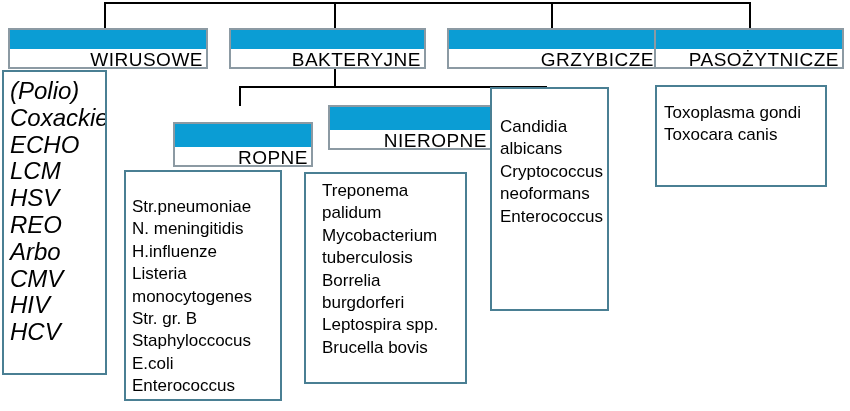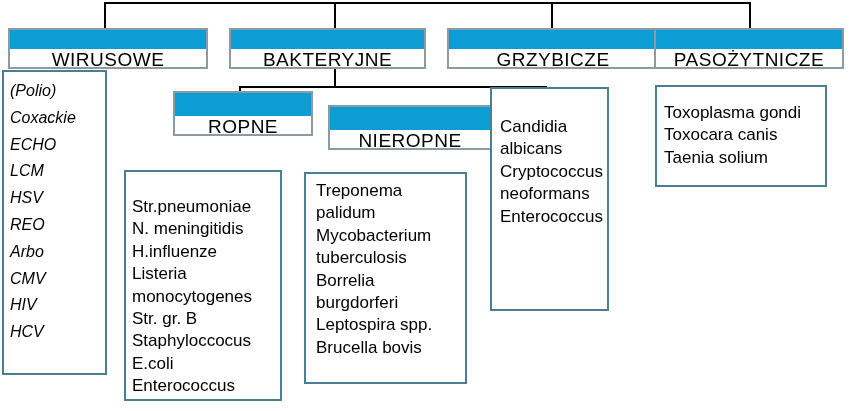--- a/index.html
+++ b/index.html
@@ -9,32 +9,32 @@
   #stage{position:absolute;left:0;top:0;width:850px;height:411px;}
 
   
   .hline{position:absolute;background:#000000;height:2px;}
   .vline{position:absolute;background:#000000;width:2px;}
 
   
   .bluebox{position:absolute;background:#0b9dd4;border:2px solid #8c9aa3;
            box-sizing:border-box;overflow:hidden;}
   .bluebox .caption{position:absolute;left:0;right:0;bottom:-3px;
-           text-align:center;background:#ffffff;color:#000000;
+           text-align:right;background:#ffffff;color:#000000;
            font-size:19px;line-height:21px;letter-spacing:.5px;
            white-space:nowrap;}
   .bluebox .caption span{display:inline-block;padding:0 3px;background:#ffffff;}
 
   
   .listbox{position:absolute;background:#ffffff;border:2px solid #4a7f93;
            box-sizing:border-box;overflow:hidden;}
   .listbox ul{list-style:none;margin:0;padding:0;}
   .listbox li{font-size:17px;line-height:22.4px;color:#000000;white-space:nowrap;}
 
-  .italicbox li{font-style:italic;font-size:16px;line-height:26.8px;}
+  .italicbox li{font-style:italic;font-size:24px;line-height:26.8px;}
 </style>
 </head>
 <body>
 
 <div id="stage">
 
   <div class="hline" style="left:104px;top:2px;width:647px;"></div>
   <div class="vline" style="left:104px;top:2px;height:27px;"></div>
   <div class="vline" style="left:334px;top:2px;height:27px;"></div>
   <div class="vline" style="left:551px;top:2px;height:27px;"></div>
@@ -62,21 +62,21 @@
       <span>GRZYBICZE</span>
     </div>
   </div>
 
   <div class="bluebox" style="left:654px;top:28px;width:190px;height:41px;">
     <div class="caption">
       <span>PASOŻYTNICZE</span>
     </div>
   </div>
 
-  <div class="bluebox" style="left:173px;top:91px;width:140px;height:45px;">
+  <div class="bluebox" style="left:173px;top:122px;width:140px;height:45px;">
     <div class="caption">
       <span>ROPNE</span>
     </div>
   </div>
 
   <div class="bluebox" style="left:328px;top:105px;width:164px;height:45px;">
     <div class="caption">
       <span>NIEROPNE</span>
     </div>
   </div>
@@ -103,21 +103,21 @@
       <li>H.influenze</li>
       <li>Listeria</li>
       <li>monocytogenes</li>
       <li>Str. gr. B</li>
       <li>Staphyloccocus</li>
       <li>E.coli</li>
       <li>Enterococcus</li>
     </ul>
   </div>
 
-  <div class="listbox" style="left:304px;top:172px;width:163px;height:212px;padding:6px 0 0 10px;">
+  <div class="listbox" style="left:304px;top:172px;width:163px;height:212px;padding:6px 0 0 16px;">
     <ul>
       <li>Treponema</li>
       <li>palidum</li>
       <li>Mycobacterium</li>
       <li>tuberculosis</li>
       <li>Borrelia</li>
       <li>burgdorferi</li>
       <li>Leptospira spp.</li>
       <li>Brucella bovis</li>
     </ul>
@@ -130,17 +130,16 @@
       <li>Cryptococcus</li>
       <li>neoformans</li>
       <li>Enterococcus</li>
     </ul>
   </div>
 
   <div class="listbox" style="left:655px;top:85px;width:172px;height:102px;padding:15px 0 0 7px;">
     <ul>
       <li>Toxoplasma gondi</li>
       <li>Toxocara canis</li>
-      <li>Taenia solium</li>
     </ul>
   </div>
 
 </div>
 
 </body></html>

